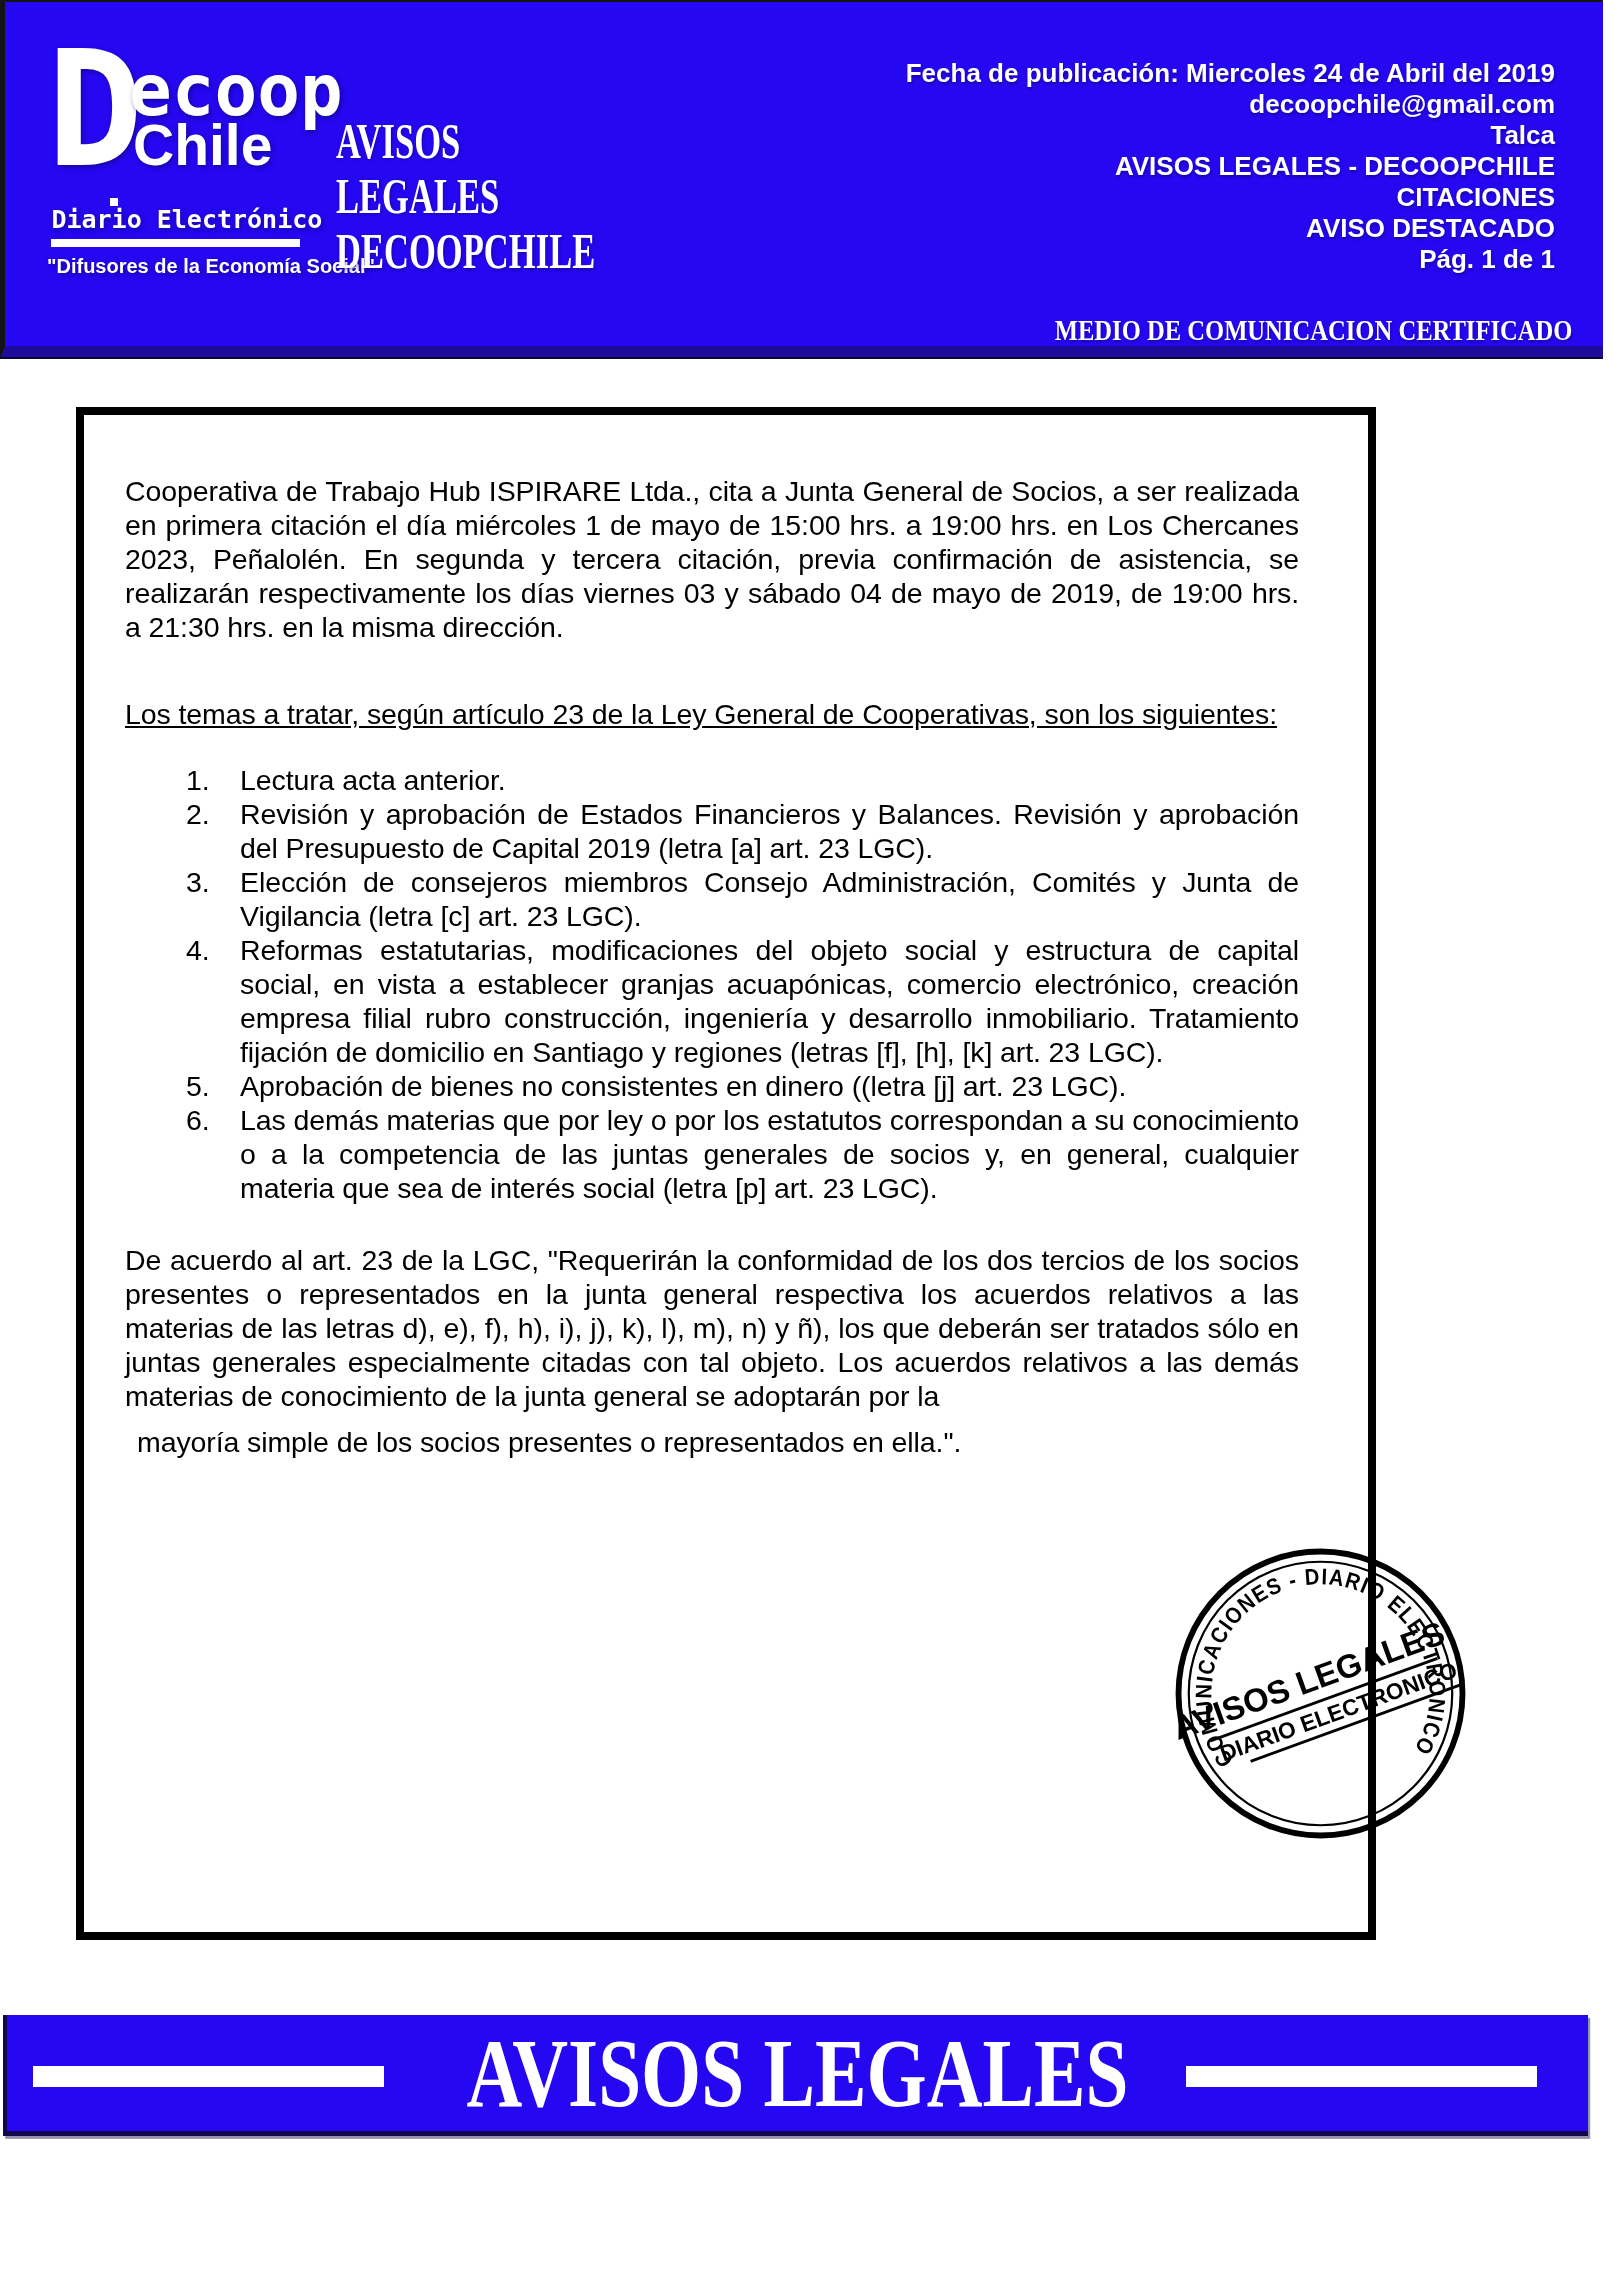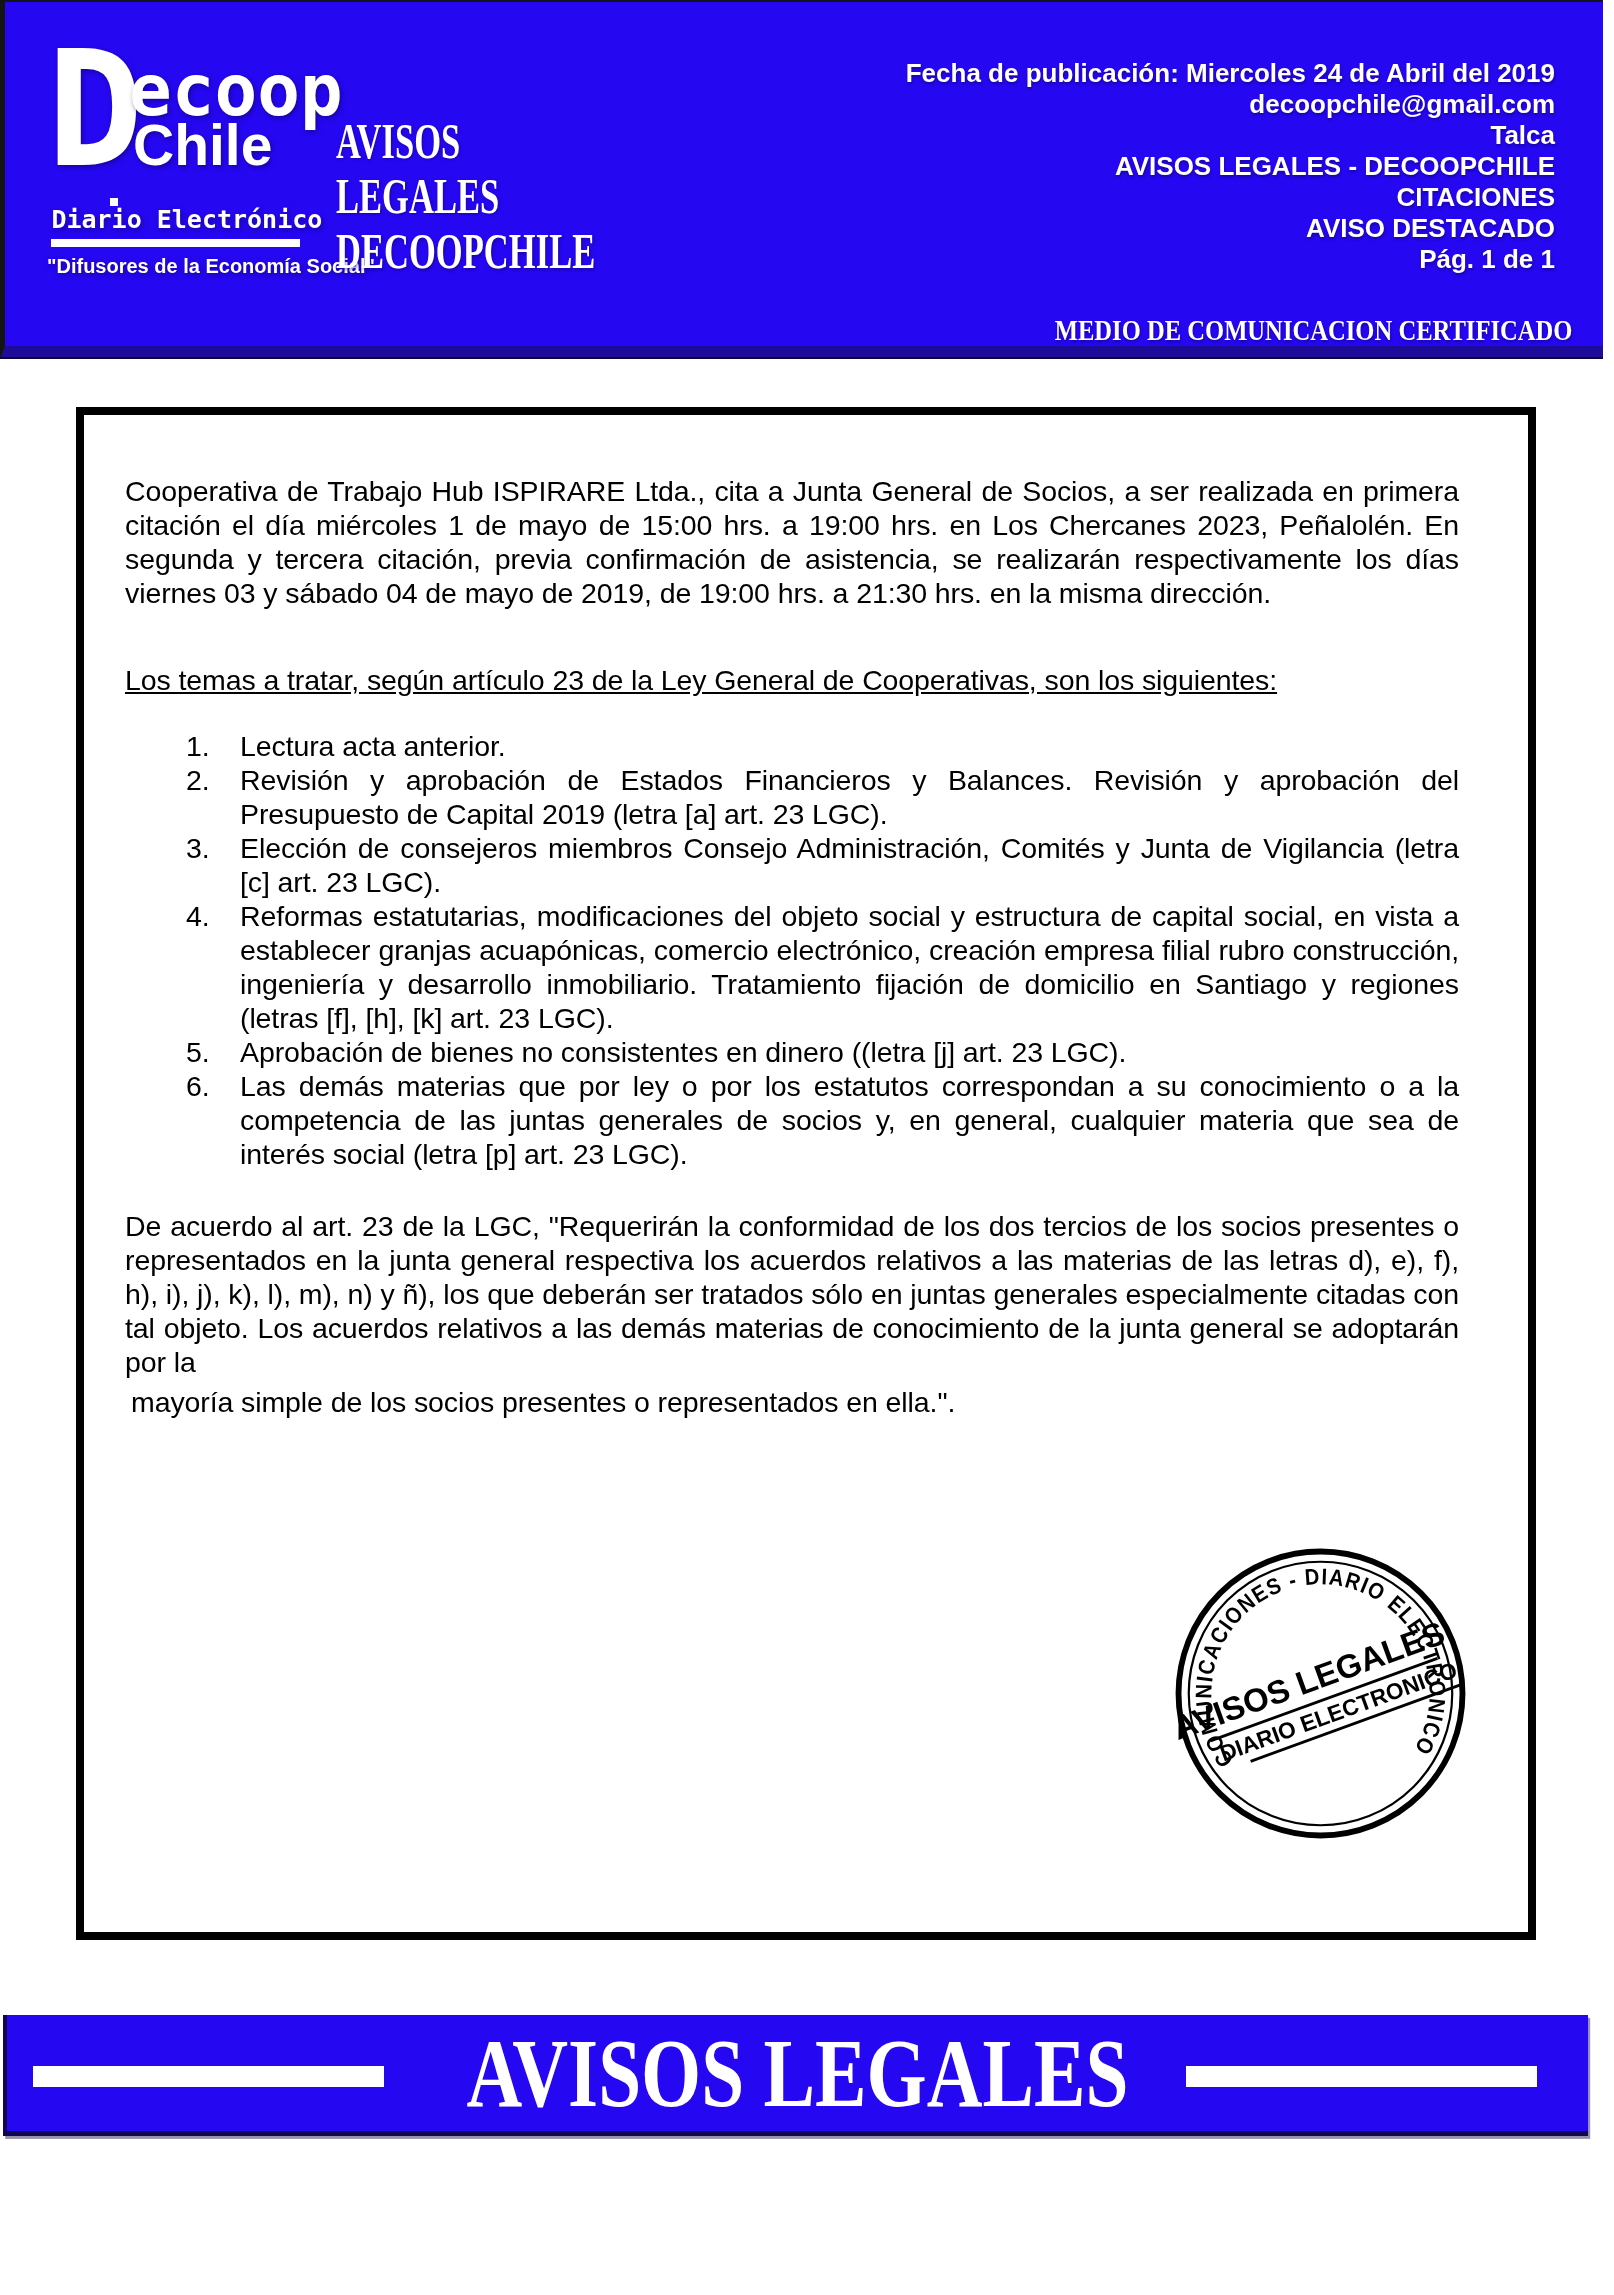--- a/index.html
+++ b/index.html
@@ -71,21 +71,21 @@
   }
   .header-certified{
     position:absolute;right:31px;top:313px;color:#fff;white-space:nowrap;
     font-family:"Liberation Serif",serif;font-weight:bold;font-size:30px;line-height:30px;
     transform:scaleX(.82);transform-origin:right center;
     text-shadow:0.7px 1.5px 2.9px rgba(10,5,80,.5);
   }
   
   .notice-box{
     position:absolute;left:76px;top:407px;
-    width:1460px;height:1533px;
+    width:1300px;height:1533px;
     border:8.8px solid #000;background:#fff;
     box-sizing:border-box;
     padding:59px 69px 0 41px;
   }
   .body-text{font-size:28.5px;line-height:34px;text-align:justify;letter-spacing:-0.1px;}
   .notice-intro{margin-top:53px;text-decoration:underline;}
   .notice-list{margin-top:32px;}
   .notice-li{display:flex;}
   .li-num{flex:0 0 54px;margin-left:61px;}
   .li-text{flex:1;text-align:justify;}
@@ -176,21 +176,21 @@
       <span class="li-num">5.</span>
       <span class="li-text">Aprobación de bienes no consistentes en dinero ((letra [j] art. 23 LGC).</span>
     </div>
     <div class="body-text notice-li">
       <span class="li-num">6.</span>
       <span class="li-text">Las demás materias que por ley o por los estatutos correspondan a su conocimiento o a la competencia de las juntas generales de socios y, en general, cualquier materia que sea de interés social (letra [p] art. 23 LGC).</span>
     </div>
   </div>
 
   <p class="body-text notice-p2" style="margin-bottom:0;">De acuerdo al art. 23 de la LGC, "Requerirán la conformidad de los dos tercios de los socios presentes o representados en la junta general respectiva los acuerdos relativos a las materias de las letras d), e), f), h), i), j), k), l), m), n) y ñ), los que deberán ser tratados sólo en juntas generales especialmente citadas con tal objeto. Los acuerdos relativos a las demás materias de conocimiento de la junta general se adoptarán por la</p>
-  <p class="body-text" style="margin:6px;">mayoría simple de los socios presentes o representados en ella.".</p>
+  <p class="body-text" style="margin:12px;">mayoría simple de los socios presentes o representados en ella.".</p>
 
 
   <svg class="stamp" viewBox="0 0 414 414">
     <circle cx="207" cy="207" r="194" fill="none" stroke="#000" stroke-width="8"></circle>
     <circle cx="207" cy="207" r="180" fill="none" stroke="#000" stroke-width="3"></circle>
     <defs>
       <path id="stamp-arc" d="M 89.4 298.3 A 149 149 0 1 1 324.6 298.3" fill="none"></path>
     </defs>
     <text font-family="Liberation Sans, sans-serif" font-weight="bold" font-size="31" letter-spacing="2" fill="#000">
       <textPath href="#stamp-arc" startOffset="0" textLength="648" lengthAdjust="spacingAndGlyphs">COMUNICACIONES - DIARIO ELECTRONICO</textPath>

